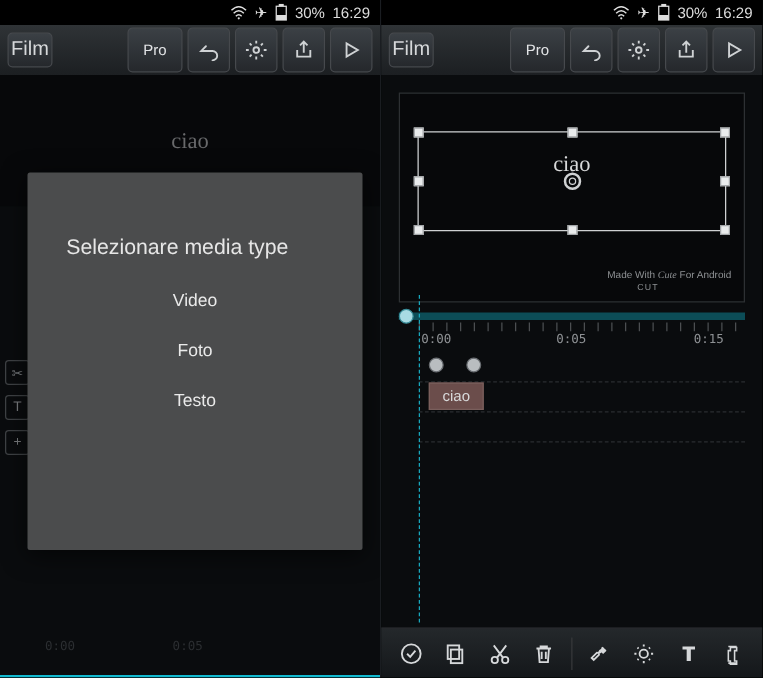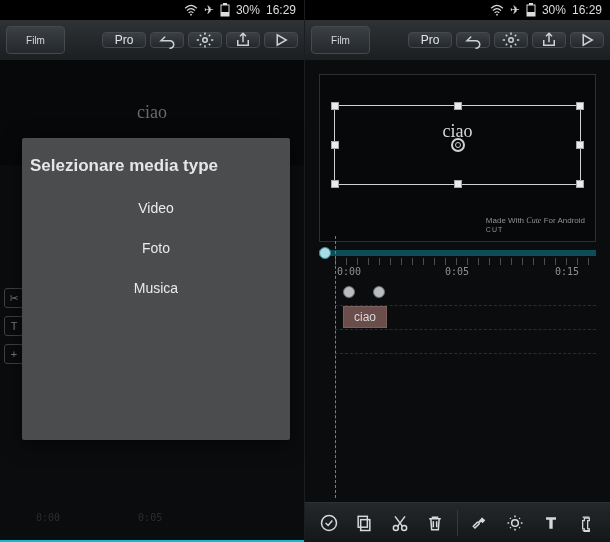--- a/index.html
+++ b/index.html
@@ -7,51 +7,51 @@
   .wrap { display: flex; width: 610px; height: 542px; }
   .pane { width: 305px; height: 542px; position: relative; background: #0a0c0e; }
   .pane.left { border-right: 1px solid #1a1d21; }
 
   
   .status { height: 20px; background: #000; color: #ddd; display: flex; align-items: center; justify-content: flex-end; gap: 6px; padding: 0 8px; font-size: 12px; }
   .status span { display: inline-flex; align-items: center; }
 
   
   .toolbar { height: 40px; background: linear-gradient(#2f3336,#1c1f22); display: flex; align-items: center; padding: 0 6px; gap: 4px; }
-  .btn-film { width: 59px; height: 28px; border-radius: 4px; background: linear-gradient(#3b4045,#25282c); border: 1px solid #46494d; color: #d6d8da; font-size: 10px; display: flex; align-items: center; justify-content: center; }
+  .btn-film { width: 36px; height: 28px; border-radius: 4px; background: linear-gradient(#3b4045,#25282c); border: 1px solid #46494d; color: #d6d8da; font-size: 16px; display: flex; align-items: center; justify-content: center; }
   .spacer { flex: 1; }
-  .tbtn { width: 34px; height: 16px; border-radius: 4px; background: linear-gradient(#3b4045,#25282c); border: 1px solid #46494d; display: flex; align-items: center; justify-content: center; }
+  .tbtn { width: 34px; height: 36px; border-radius: 4px; background: linear-gradient(#3b4045,#25282c); border: 1px solid #46494d; display: flex; align-items: center; justify-content: center; }
   .tbtn.pro { width: 44px; color: #e2e4e6; font-size: 12px; }
   .ticon { width: 18px; height: 18px; stroke: #cfd2d4; fill: none; stroke-width: 2; }
 
   
   .preview-dark { height: 105px; background: #07080a; display: flex; align-items: center; justify-content: center; color: #68696b; font-size: 18px; font-family: serif; }
   .side-tools { position: absolute; left: 0; top: 280px; width: 26px; }
   .side-tools .st { width: 20px; height: 20px; border: 1px solid #3f4245; border-radius: 3px; margin: 8px 0 0 4px; display: flex; align-items: center; justify-content: center; color: #7b7e80; font-size: 11px; }
 
   
   .dialog { position: absolute; left: 22px; top: 138px; width: 268px; height: 302px; background: #4b4c4d; border-radius: 2px; color: #e6e6e6; box-shadow: 0 4px 20px rgba(0,0,0,.6); }
-  .dialog-title { font-size: 17px; font-weight: 700; padding: 18px 8px 12px; }
+  .dialog-title { font-size: 17px; font-weight: 400; padding: 18px 31px 12px; margin-top: 32px; }
   .dialog-item { height: 40px; display: flex; align-items: center; justify-content: center; font-size: 14px; color: #eaeaea; }
 
   
   .ruler-faint { position: absolute; left: 0; bottom: 14px; width: 100%; height: 22px; color: #2b2e31; font: 10px monospace; display: flex; align-items: center; padding-left: 36px; gap: 78px; }
   .bottom-cyan { position: absolute; left: 0; bottom: 0; width: 100%; height: 2px; background: #12b9cf; }
 
   
   .stage { margin: 14px 14px 0 14px; height: 168px; background: #07080a; border: 1px solid #2d3033; position: relative; display: flex; align-items: center; justify-content: center; }
   .sel-box { position: absolute; left: 14px; right: 14px; top: 30px; height: 80px; border: 1px solid #cfd1d3; }
   .handle { position: absolute; width: 8px; height: 8px; background: #e9ebec; border: 1px solid #a4a7aa; }
   .h-tl { left: -4px; top: -4px; } .h-tc { left: 50%; margin-left:-4px; top:-4px; } .h-tr { right:-4px; top:-4px; }
   .h-ml { left:-4px; top:50%; margin-top:-4px; } .h-mr { right:-4px; top:50%; margin-top:-4px; }
   .h-bl { left:-4px; bottom:-4px; } .h-bc { left:50%; margin-left:-4px; bottom:-4px; } .h-br { right:-4px; bottom:-4px; }
   .sel-text { color: #d7d8d9; font-family: serif; font-size: 18px; }
   .sel-center { position: absolute; left: 50%; top: 50%; transform: translate(-50%,-50%); width: 14px; height: 14px; border: 2px solid #cfd1d3; border-radius: 50%; }
   .sel-center::after { content:""; position:absolute; left:2px; top:2px; right:2px; bottom:2px; border:1px solid #cfd1d3; border-radius:50%; }
-  .watermark { position: absolute; right: 10px; bottom: 6px; color: #8e9194; font-size: 8px; text-align: left; line-height: 1.2; }
+  .watermark { position: absolute; right: 10px; bottom: 6px; color: #8e9194; font-size: 8px; text-align: center; line-height: 1.2; }
   .watermark .cute { font-family: cursive; font-style: italic; }
 
   .cyanbar { height: 6px; margin: 8px 14px 0 14px; background: #0c4d57; position: relative; }
   .cyanbar .dot { position:absolute; left:0; top:-3px; width:12px; height:12px; border-radius:50%; background:#a8dbe3; border:1px solid #3a8e9a; }
 
   .ruler { margin: 2px 14px 0 30px; height: 22px; position: relative; color: #8e9194; font: 10px monospace; }
   .ruler .tick { position: absolute; top: 0; width: 1px; height: 7px; background: #4b4e51; }
   .ruler .lbl { position: absolute; top: 8px; }
 
   .tracks { position: relative; margin: 2px 14px 0 30px; height: 80px; }
@@ -125,21 +125,21 @@
     <div class="side-tools">
       <div class="st">✂</div>
       <div class="st">T</div>
       <div class="st">+</div>
     </div>
 
     <div class="dialog">
       <div class="dialog-title">Selezionare media type</div>
       <div class="dialog-item">Video</div>
       <div class="dialog-item">Foto</div>
-      <div class="dialog-item">Musica</div>
+      <div class="dialog-item">Testo</div>
     </div>
 
     <div class="ruler-faint">
       <span>0:00</span>
       <span>0:05</span>
     </div>
     <div class="bottom-cyan"></div>
   </div>
 
   <div class="pane right">

